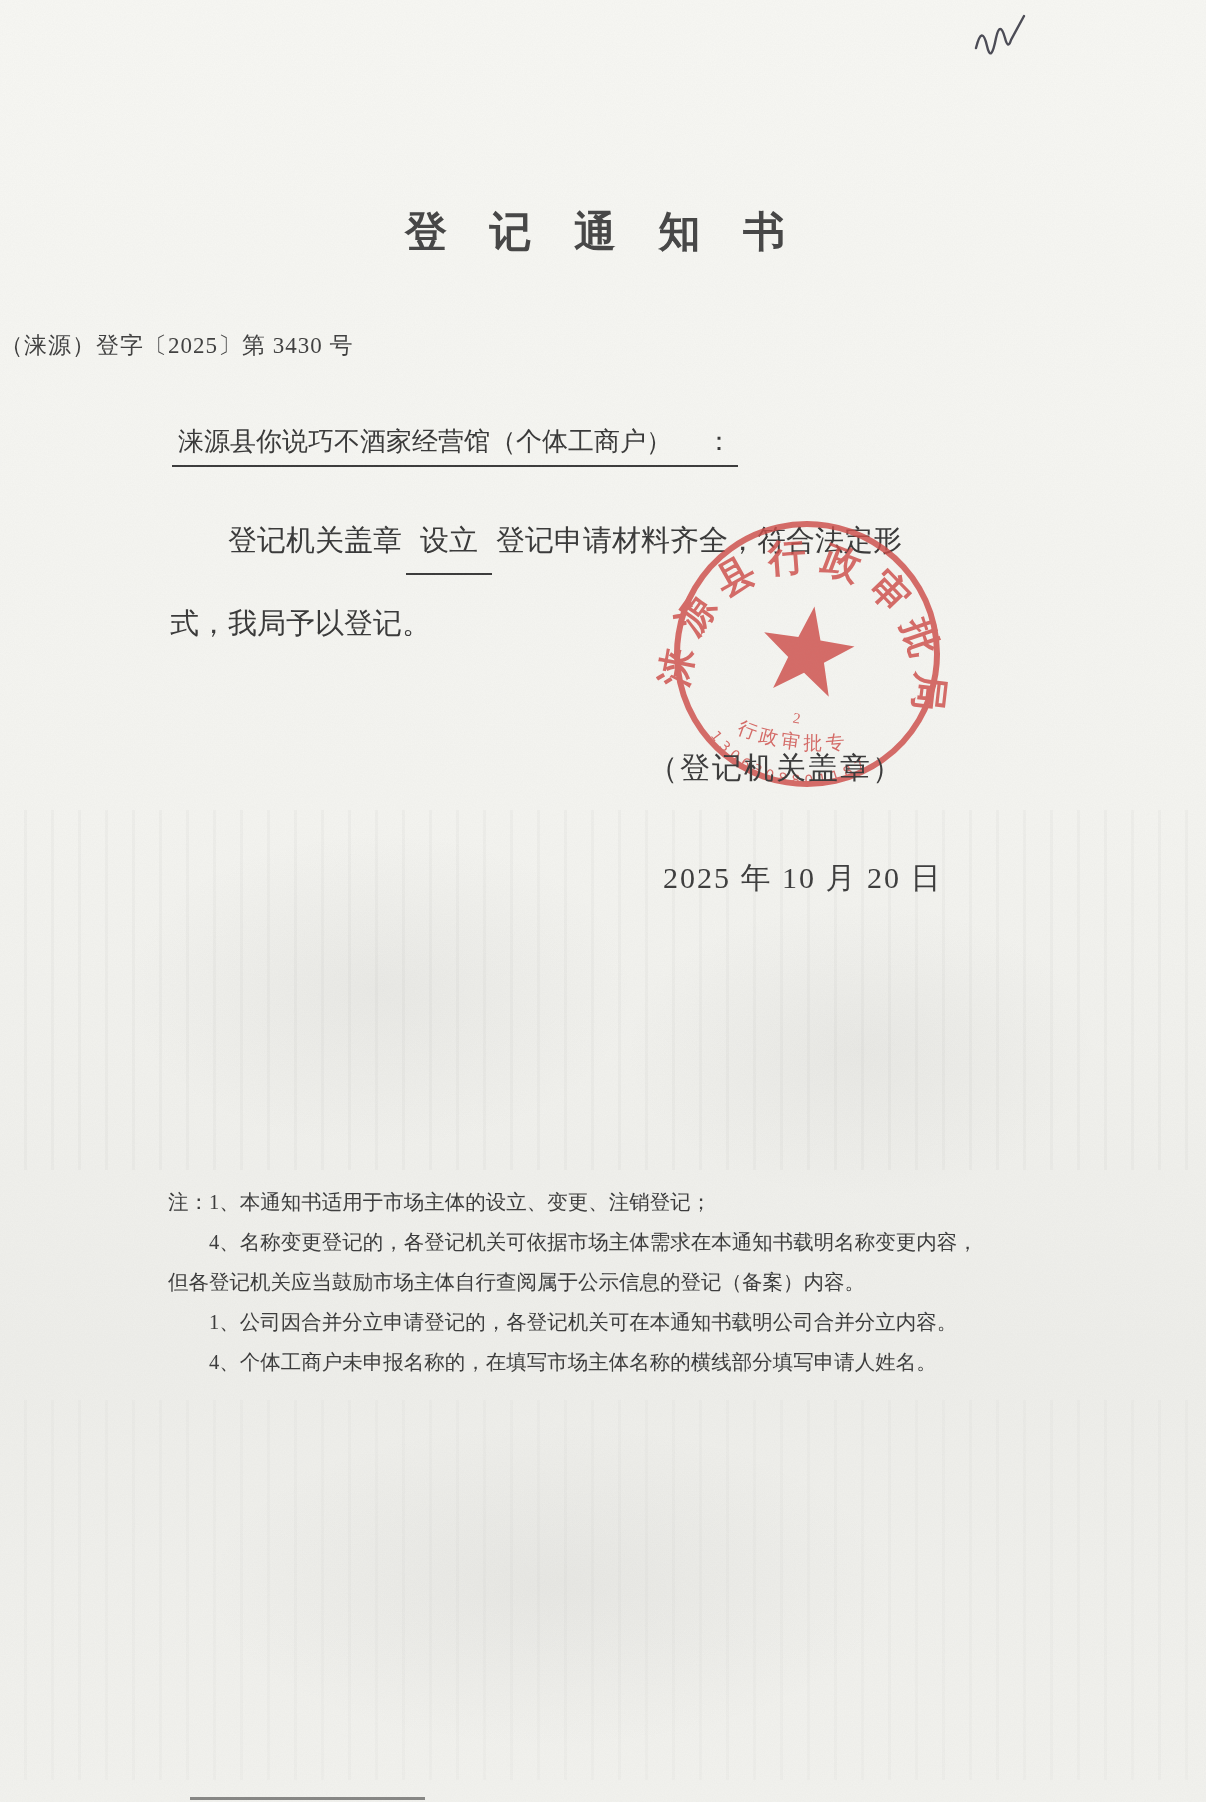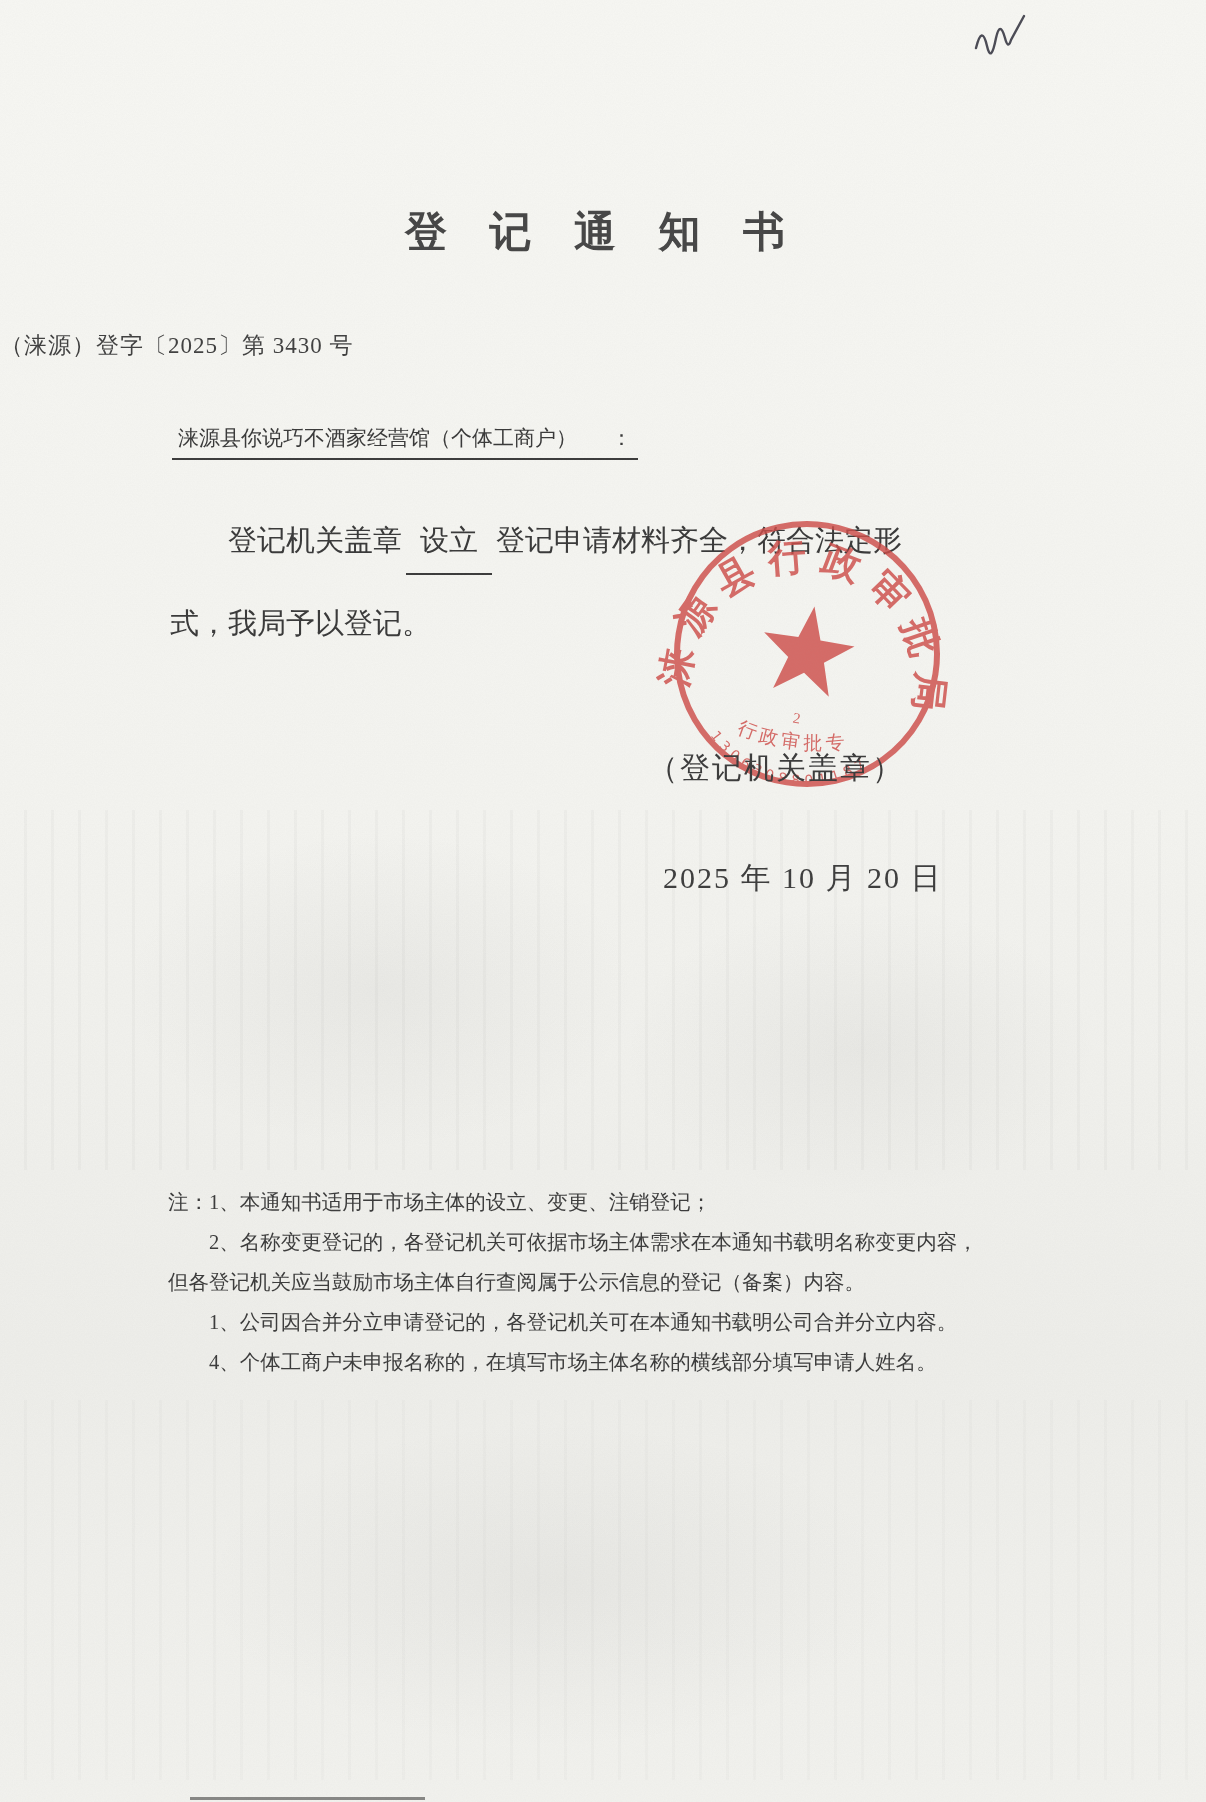--- a/index.html
+++ b/index.html
@@ -40,21 +40,21 @@
     position: absolute;
     top: 330px; left: 0; width: 100%;
     text-align: left;
     font-size: 23px;
     letter-spacing: 1px;
     color: #3f3f3f;
   }
   .addressee-line {
     position: absolute;
     top: 424px; left: 172px;
-    font-size: 21px;
+    font-size: 26px;
     color: #383838;
   }
   .addressee-underline {
     display: inline-block;
     border-bottom: 2px solid #3a3a3a;
     padding: 0 6px 6px 6px;
   }
   .addressee-gap { display: inline-block; width: 34px; }
   .body-par {
     position: absolute;
@@ -164,21 +164,21 @@
       </text>
     </g>
   </svg>
 
   <div class="seal-caption">（登记机关盖章）</div>
 
   <div class="doc-date">2025 年 10 月 20 日</div>
 
   <div class="notes">
     <p class="note first">注：1、本通知书适用于市场主体的设立、变更、注销登记；</p>
-    <p class="note">2、名称变更登记的，各登记机关可依据市场主体需求在本通知书载明名称变更内容，但各登记机关应当鼓励市场主体自行查阅属于公示信息的登记（备案）内容。</p>
+    <p class="note">4、名称变更登记的，各登记机关可依据市场主体需求在本通知书载明名称变更内容，但各登记机关应当鼓励市场主体自行查阅属于公示信息的登记（备案）内容。</p>
     <p class="note">1、公司因合并分立申请登记的，各登记机关可在本通知书载明公司合并分立内容。</p>
     <p class="note">4、个体工商户未申报名称的，在填写市场主体名称的横线部分填写申请人姓名。</p>
   </div>
 
   <div class="bottom-smudge"></div>
 
   <svg class="grain" width="1206" height="1802">
     <filter id="grainF">
       <feTurbulence type="fractalNoise" baseFrequency="0.9" numOctaves="2" seed="11"></feTurbulence>
       <feColorMatrix type="matrix" values="0 0 0 0 0.35  0 0 0 0 0.35  0 0 0 0 0.35  0 0 0 0.8 0"></feColorMatrix>

